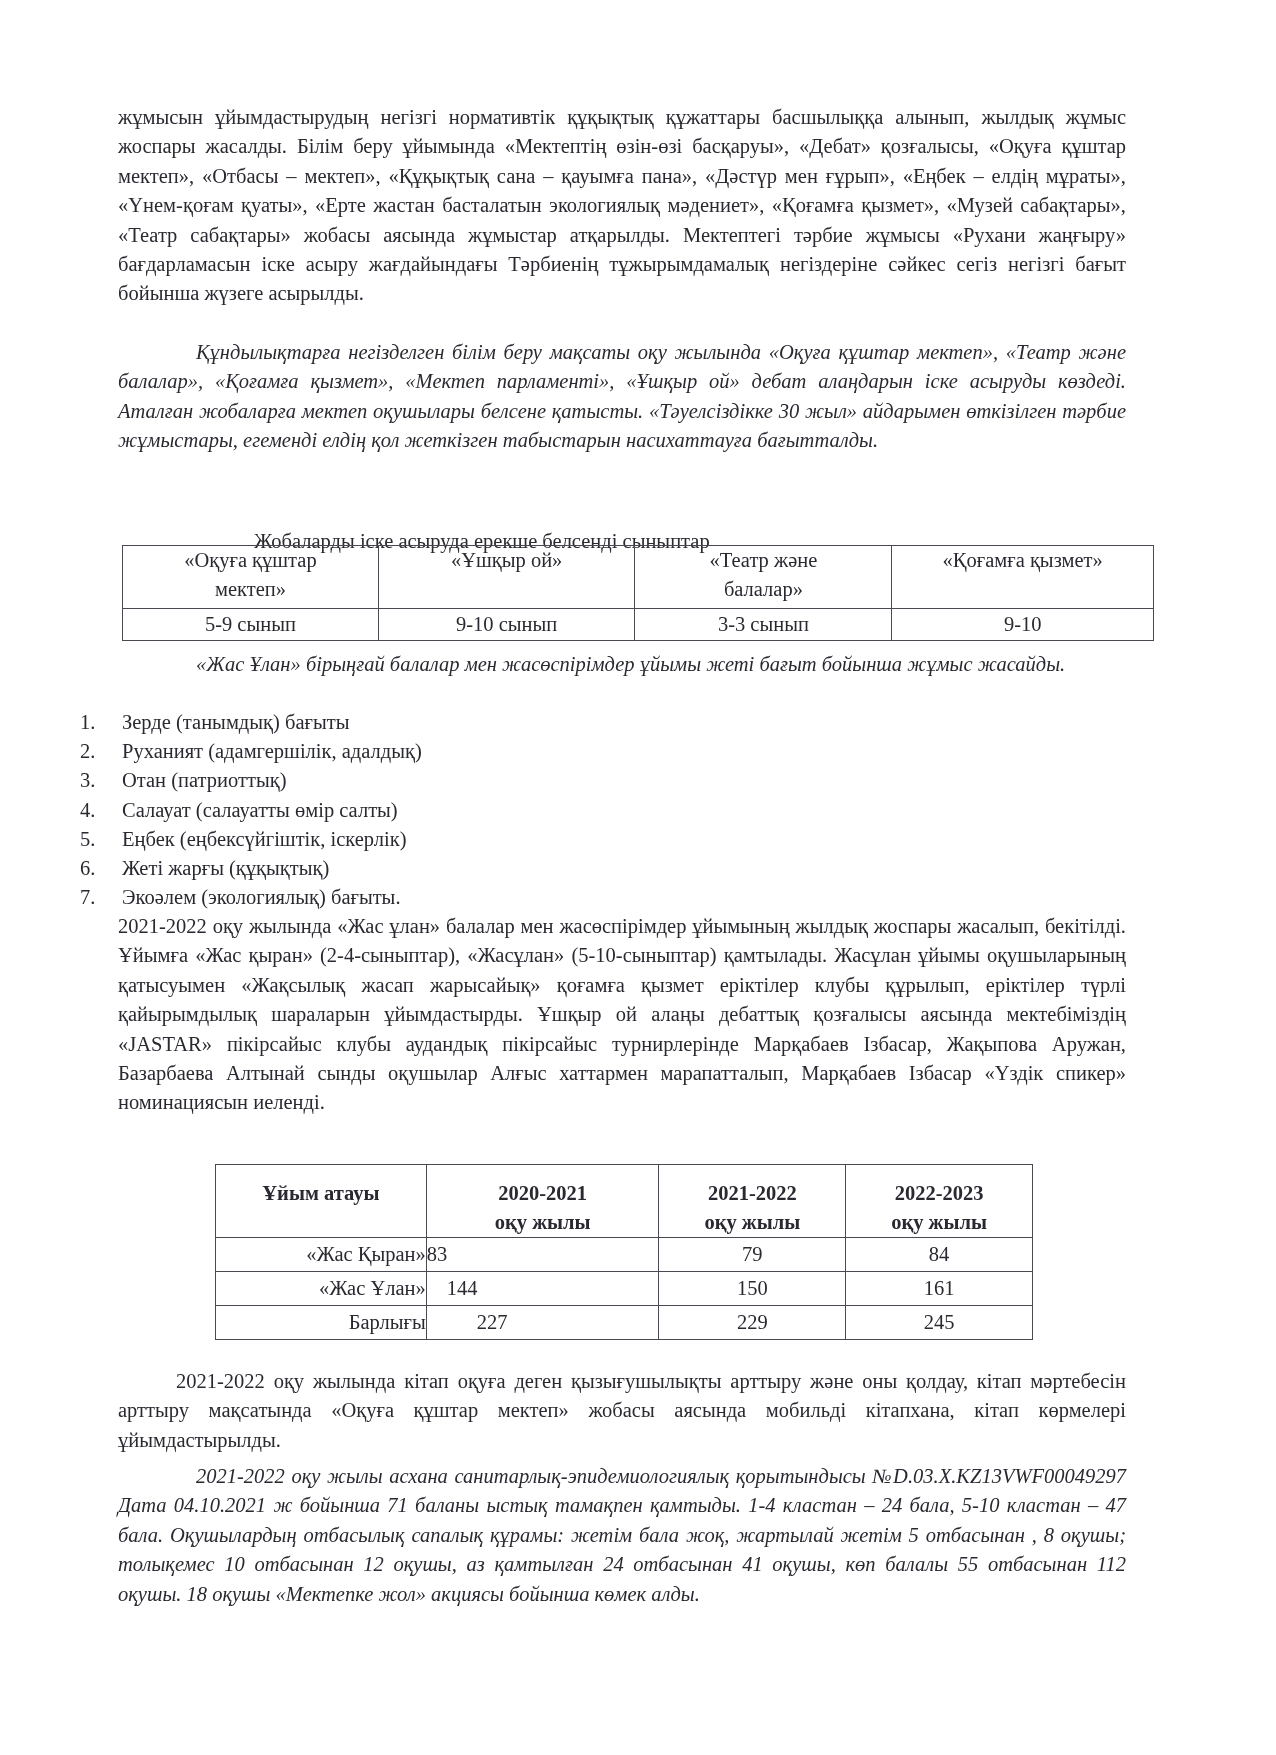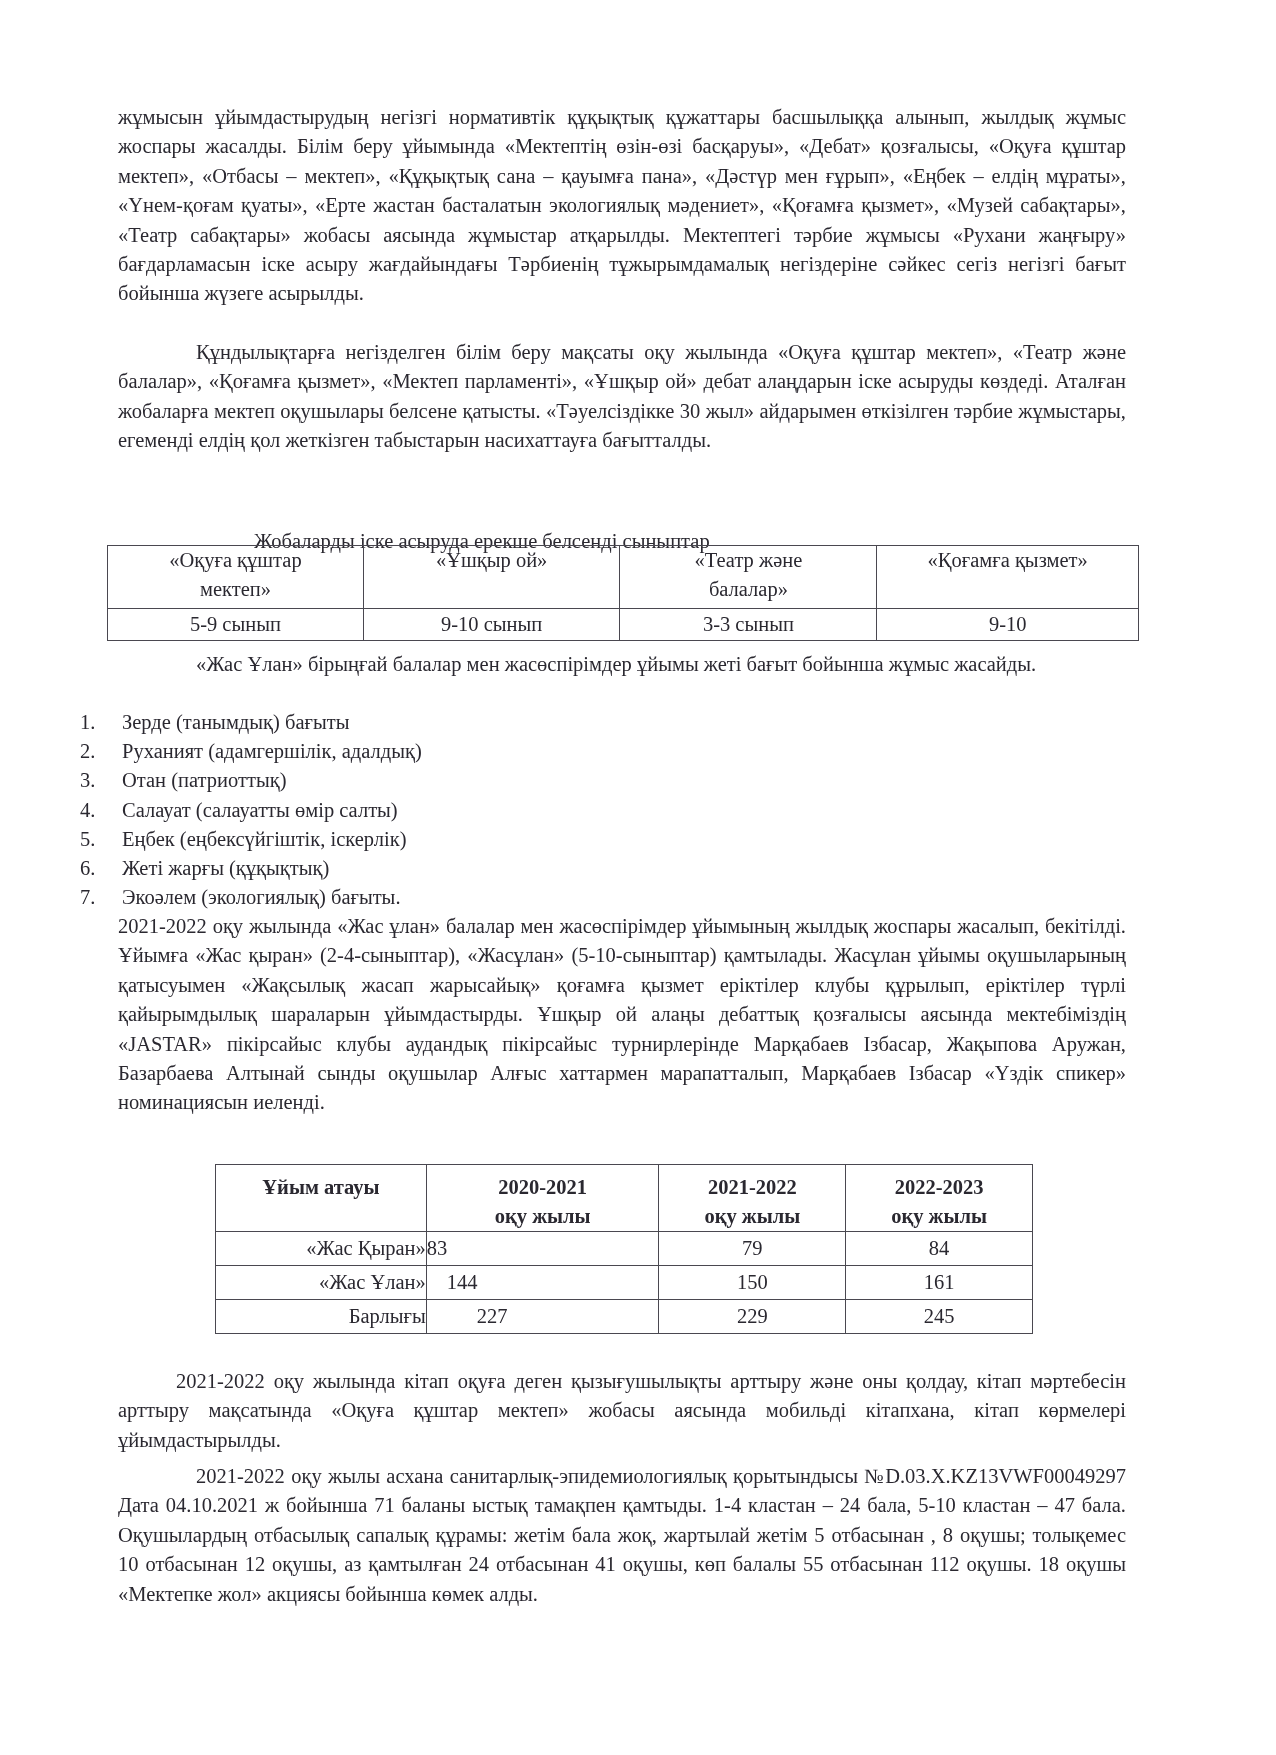--- a/index.html
+++ b/index.html
@@ -6,31 +6,31 @@
   body {
     width: 1276px; height: 1755px; position: relative; overflow: hidden;
     font-family: "Liberation Serif", "DejaVu Serif", serif;
     color: #2a2830; font-size: 20.5px;
   }
   .page { position: absolute; left: 0; top: 0; width: 1276px; height: 1267px; }
   .para {
     position: absolute; left: 118px; width: 1008px;
     line-height: 29.4px; text-align: justify; margin: 0;
   }
-  .para.indent { text-indent: 78px; }
+  .para.indent { text-indent: 78px; font-style: italic; }
   .para.indent-sm { text-indent: 58px; }
   .caption { position: absolute; left: 246px; top: 520px; line-height: 26px; margin: 8px; }
   table { border-collapse: collapse; position: absolute; }
   td, th { border: 1.4px solid #4a4850; font-weight: normal; text-align: center; vertical-align: top; padding: 0; }
-  #t1 { left: 107px; top: 545px; width: 1032px; }
+  #t1 { left: 122px; top: 545px; width: 1032px; }
   #t1 td, #t1 th { line-height: 29px; }
   #t1 .hrow th { height: 62px; }
   #t1 .drow td { height: 31px; vertical-align: middle; }
   #t2 { left: 215px; top: 1164px; width: 818px; }
-  #t2 th { font-weight: bold; line-height: 29px; height: 58px; padding-top: 8px; }
+  #t2 th { font-weight: bold; line-height: 29px; height: 58px; padding-top: 14px; }
   #t2 td { height: 33px; line-height: 33px; }
   #t2 td.label { text-align: right; padding-left: 12px; }
   .list { position: absolute; left: 80px; top: 708px; margin: 0; padding: 0; list-style: none; }
   .list li { line-height: 29.2px; display: flex; }
   .list .num { width: 42px; display: inline-block; }
 </style>
 </head>
 <body>
 
 <div class="page">

